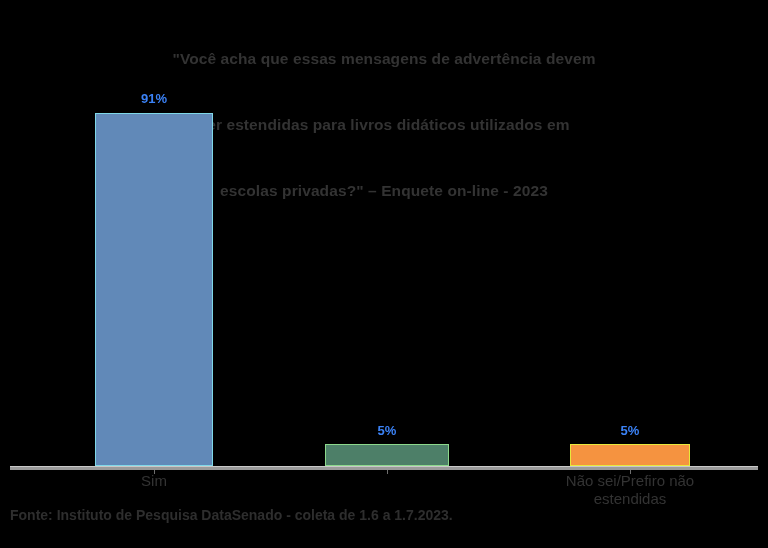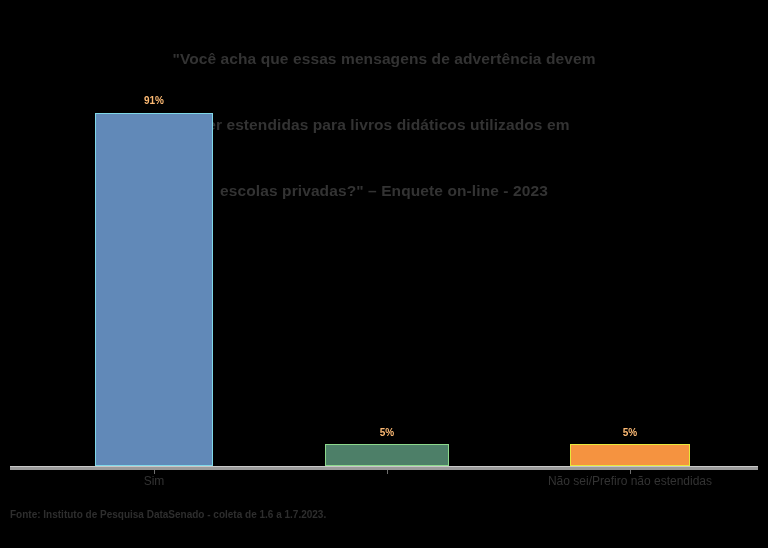--- a/index.html
+++ b/index.html
@@ -58,22 +58,22 @@
     bottom: 0;
     left: 0;
     width: 100%;
     box-sizing: border-box;
   }
 
   .bar-value {
     position: absolute;
     left: 50%;
     transform: translateX(-50%);
-    color: #fdba74;
-    font-size: 10px;
+    color: #3b82f6;
+    font-size: 13px;
     font-weight: 700;
     white-space: nowrap;
   }
 
   
   .axis-line {
     position: absolute;
     left: 10px;
     top: 466px;
     width: 748px;
@@ -89,33 +89,33 @@
     width: 1px;
     height: 4px;
     background: #6e6e6e;
   }
 
   .cat-label {
     position: absolute;
     top: 472px;
     text-align: center;
     color: #333333;
-    font-size: 12px;
+    font-size: 15px;
     line-height: 18px;
     font-weight: 400;
     white-space: pre-line;
   }
 
   
   .footnotes {
     position: absolute;
     left: 10px;
     top: 509px;
     color: #2e2e2e;
-    font-size: 10px;
+    font-size: 14px;
     line-height: 12px;
     font-weight: 700;
     white-space: nowrap;
   }
   .footnotes .fline { display: block; }
 </style>
 </head>
 <body>
 
 <div id="chart-root">

